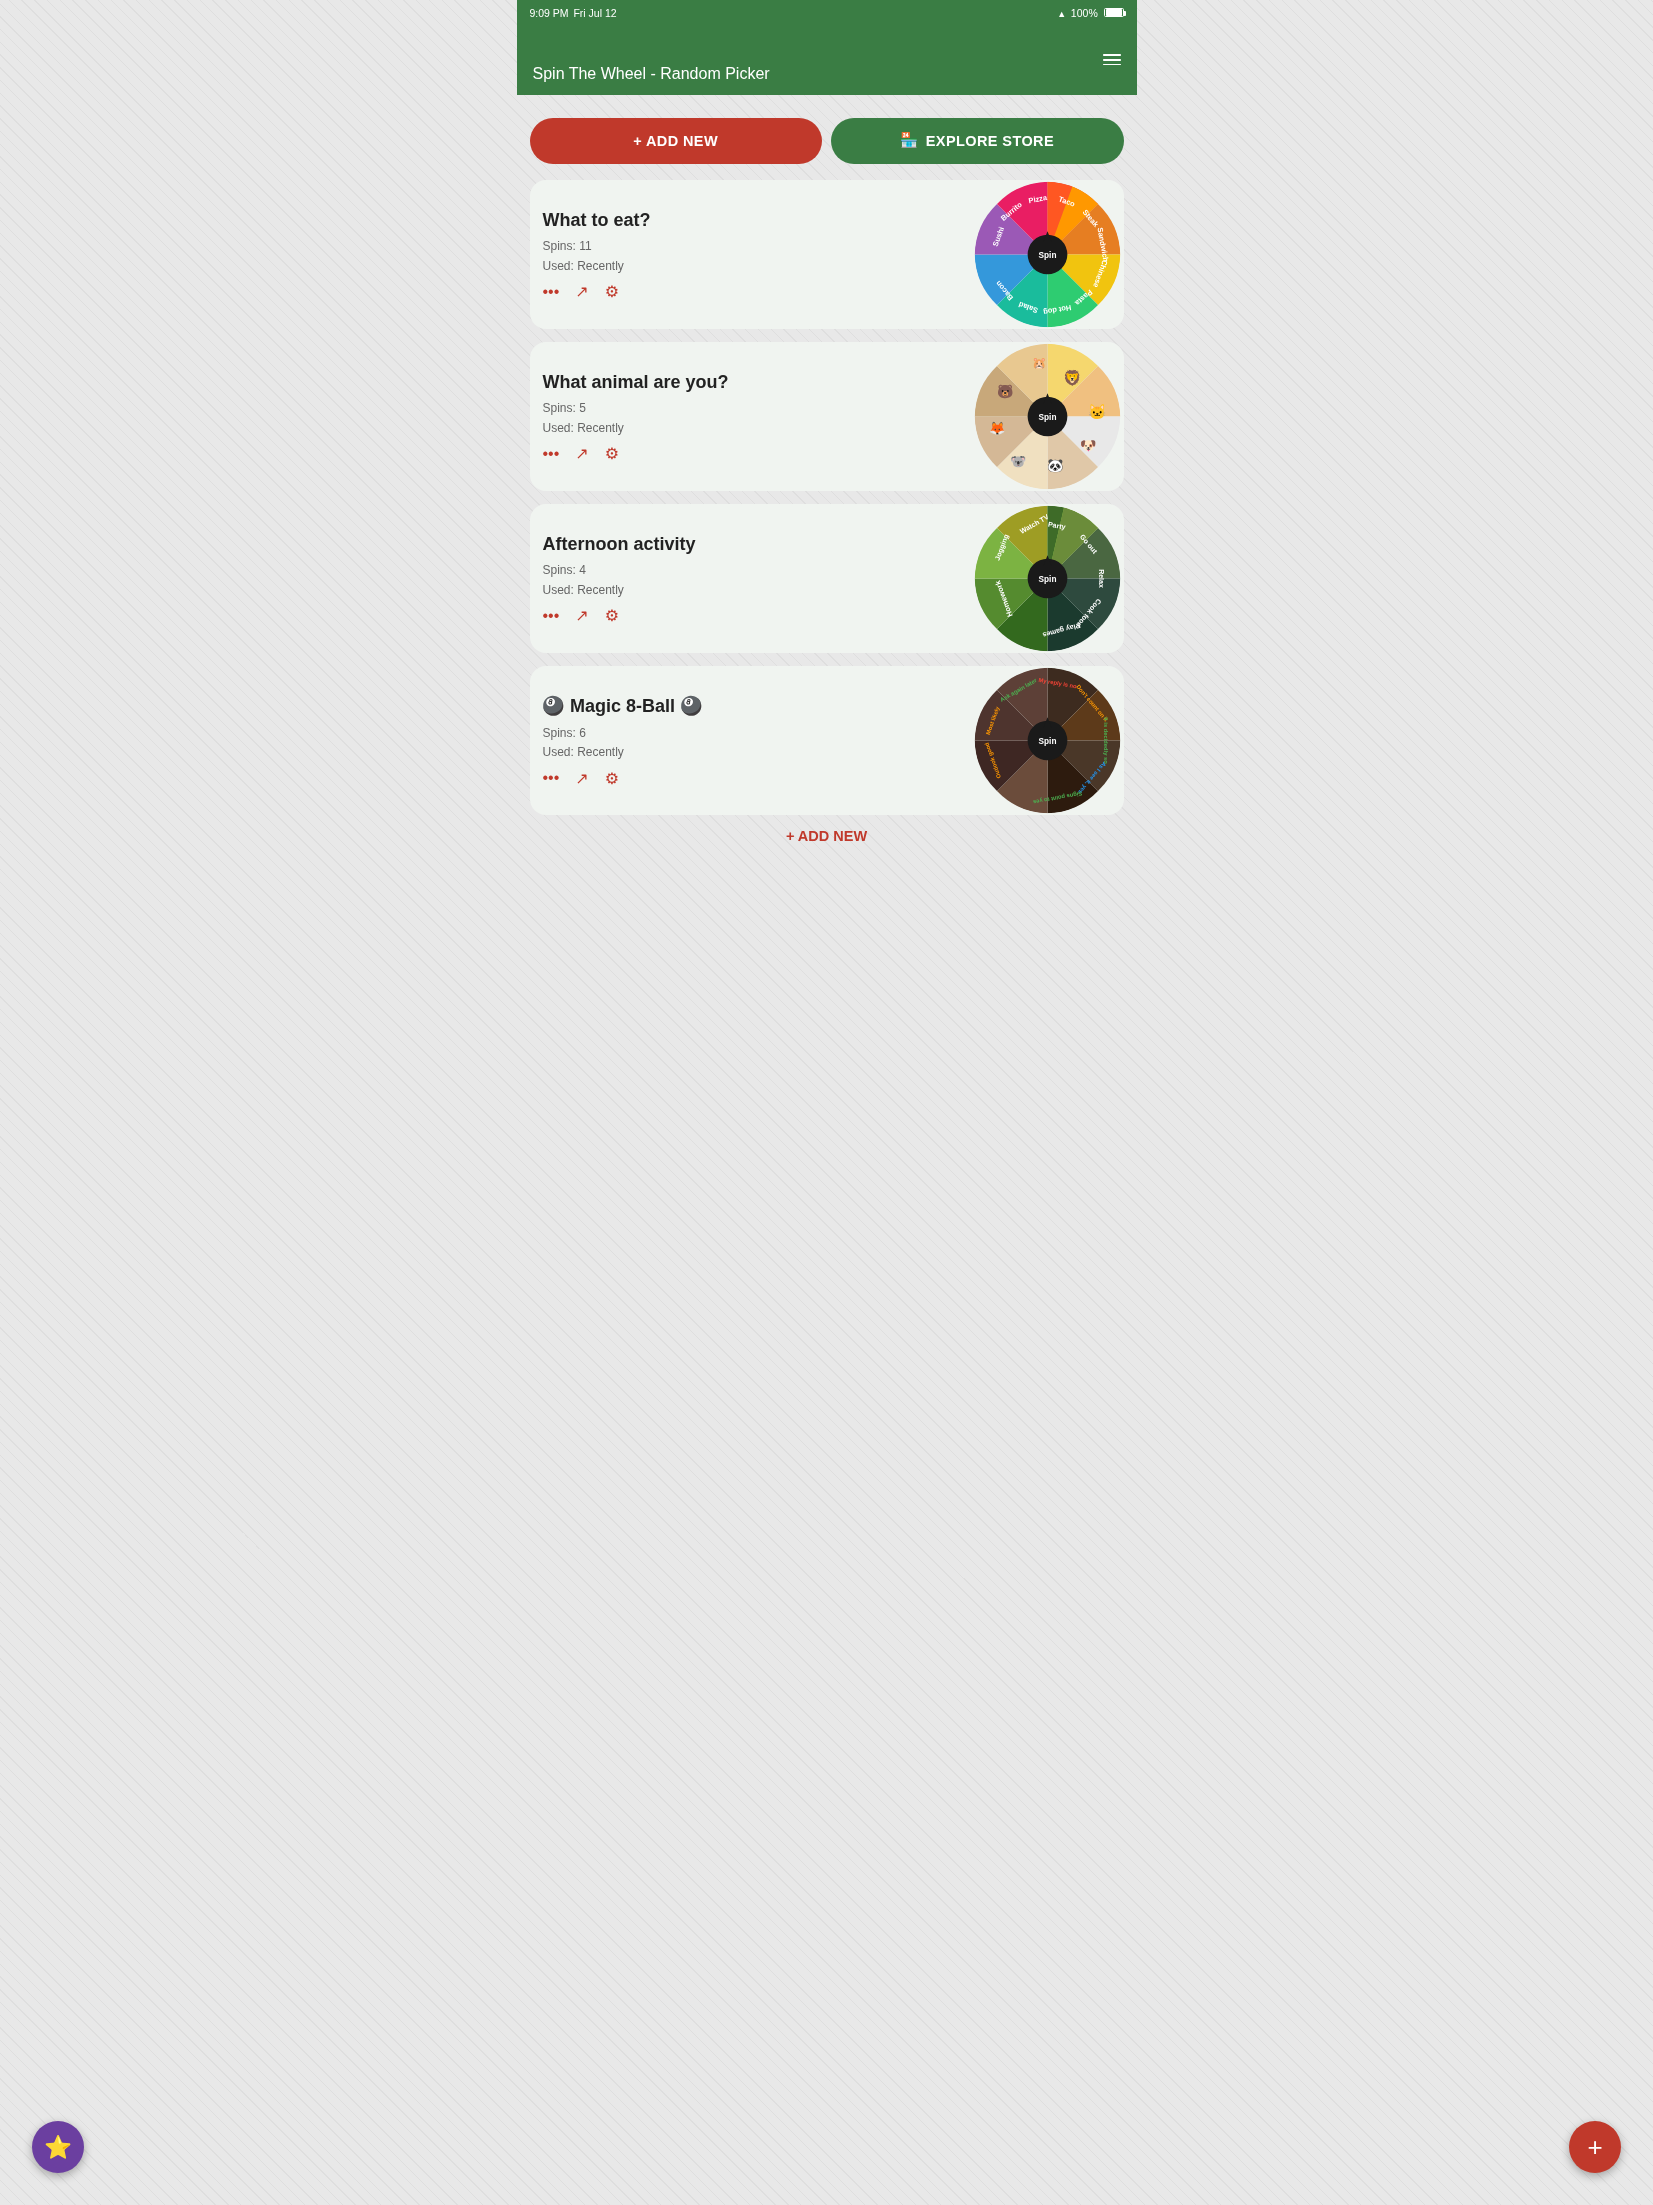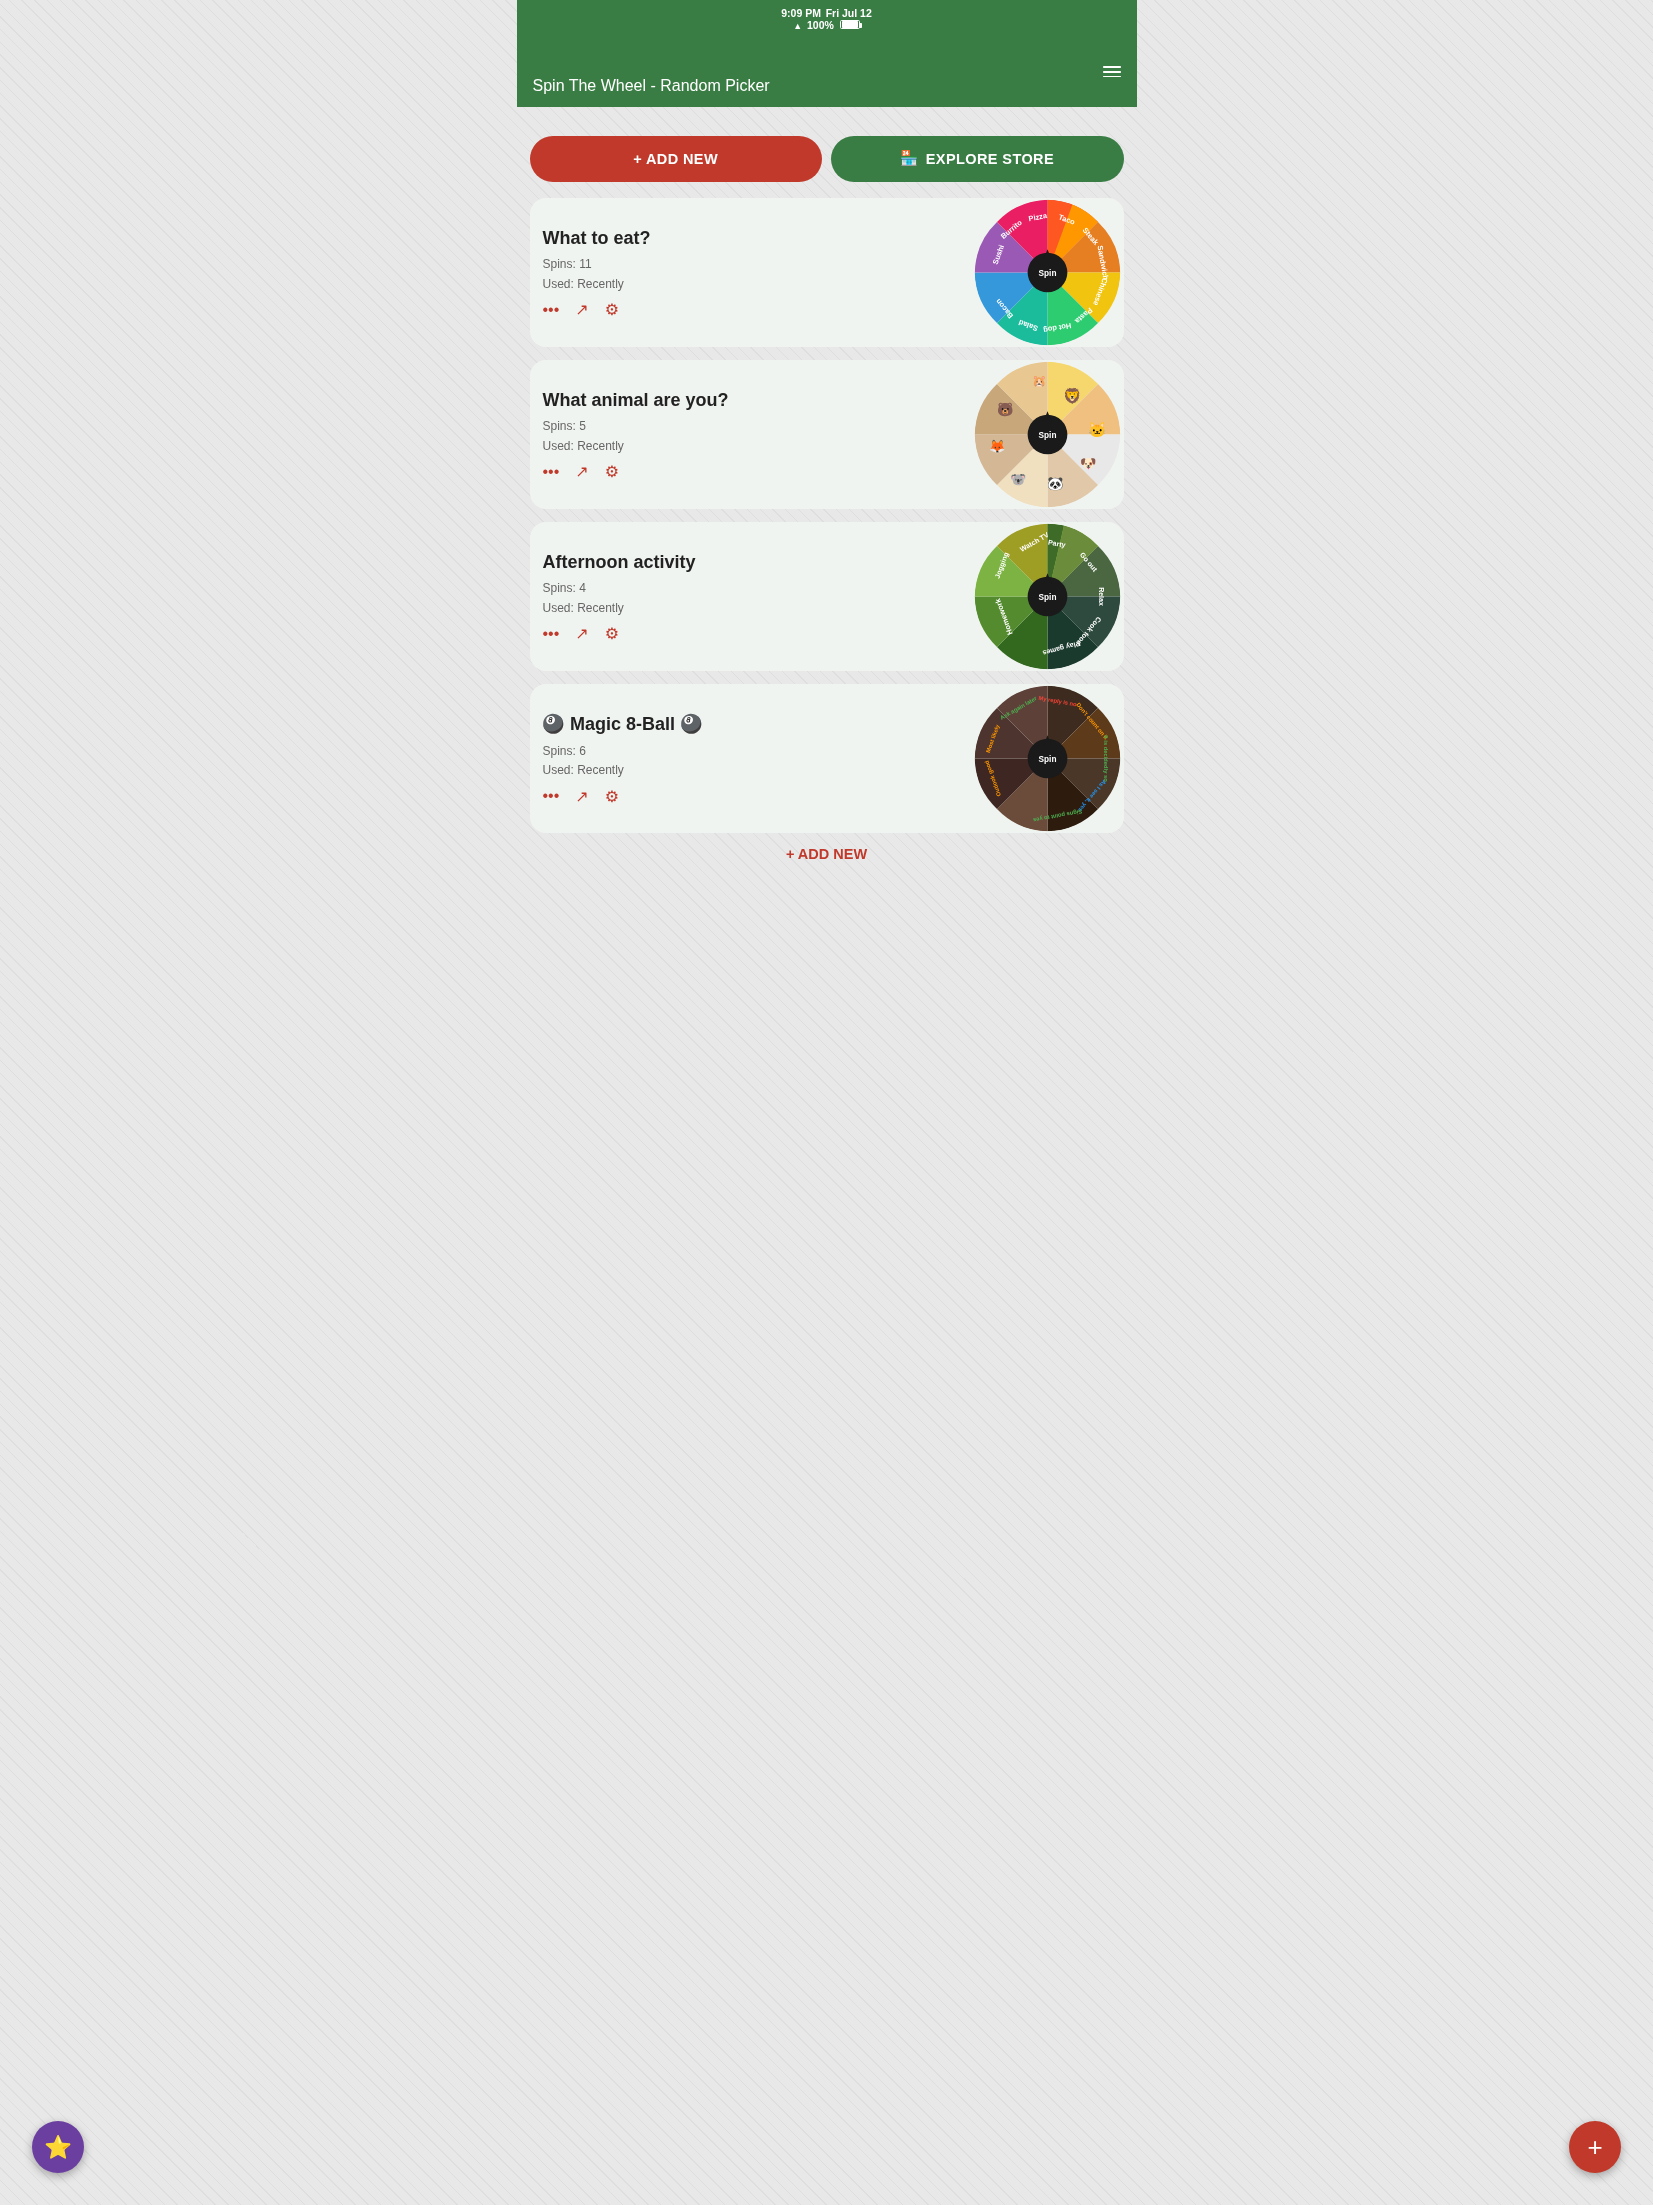--- a/index.html
+++ b/index.html
@@ -24,22 +24,21 @@
 
     
     .status-bar {
       background-color: #3a7d44;
       color: white;
       display: flex;
       justify-content: space-between;
       align-items: center;
       padding: 6.5px 13px;
       font-size: 10.5px;
-      font-weight: 700;
-      flex-direction: column;
+      font-weight: 400;
     }
     .status-left { display: flex; align-items: center; gap: 4.8px; }
     .status-right { display: flex; align-items: center; gap: 4.8px; }
     .wifi-icon::before { content: '▲'; font-size: 9px; }
     .battery-bar {
       display: inline-block;
       width: 19.4px;
       height: 9.7px;
       border: 1.2px solid white;
       border-radius: 1.6px;
@@ -87,21 +86,21 @@
     .hamburger span {
       display: block;
       width: 18px;
       height: 1.6px;
       background: white;
       border-radius: 0.8px;
     }
 
     
     .main-content {
-      padding: 29px 13px 97px;
+      padding: 23px 13px 97px;
     }
 
     
     .buttons-row {
       display: flex;
       gap: 9.7px;
       margin-bottom: 16px;
     }
 
     .btn-add-new {

